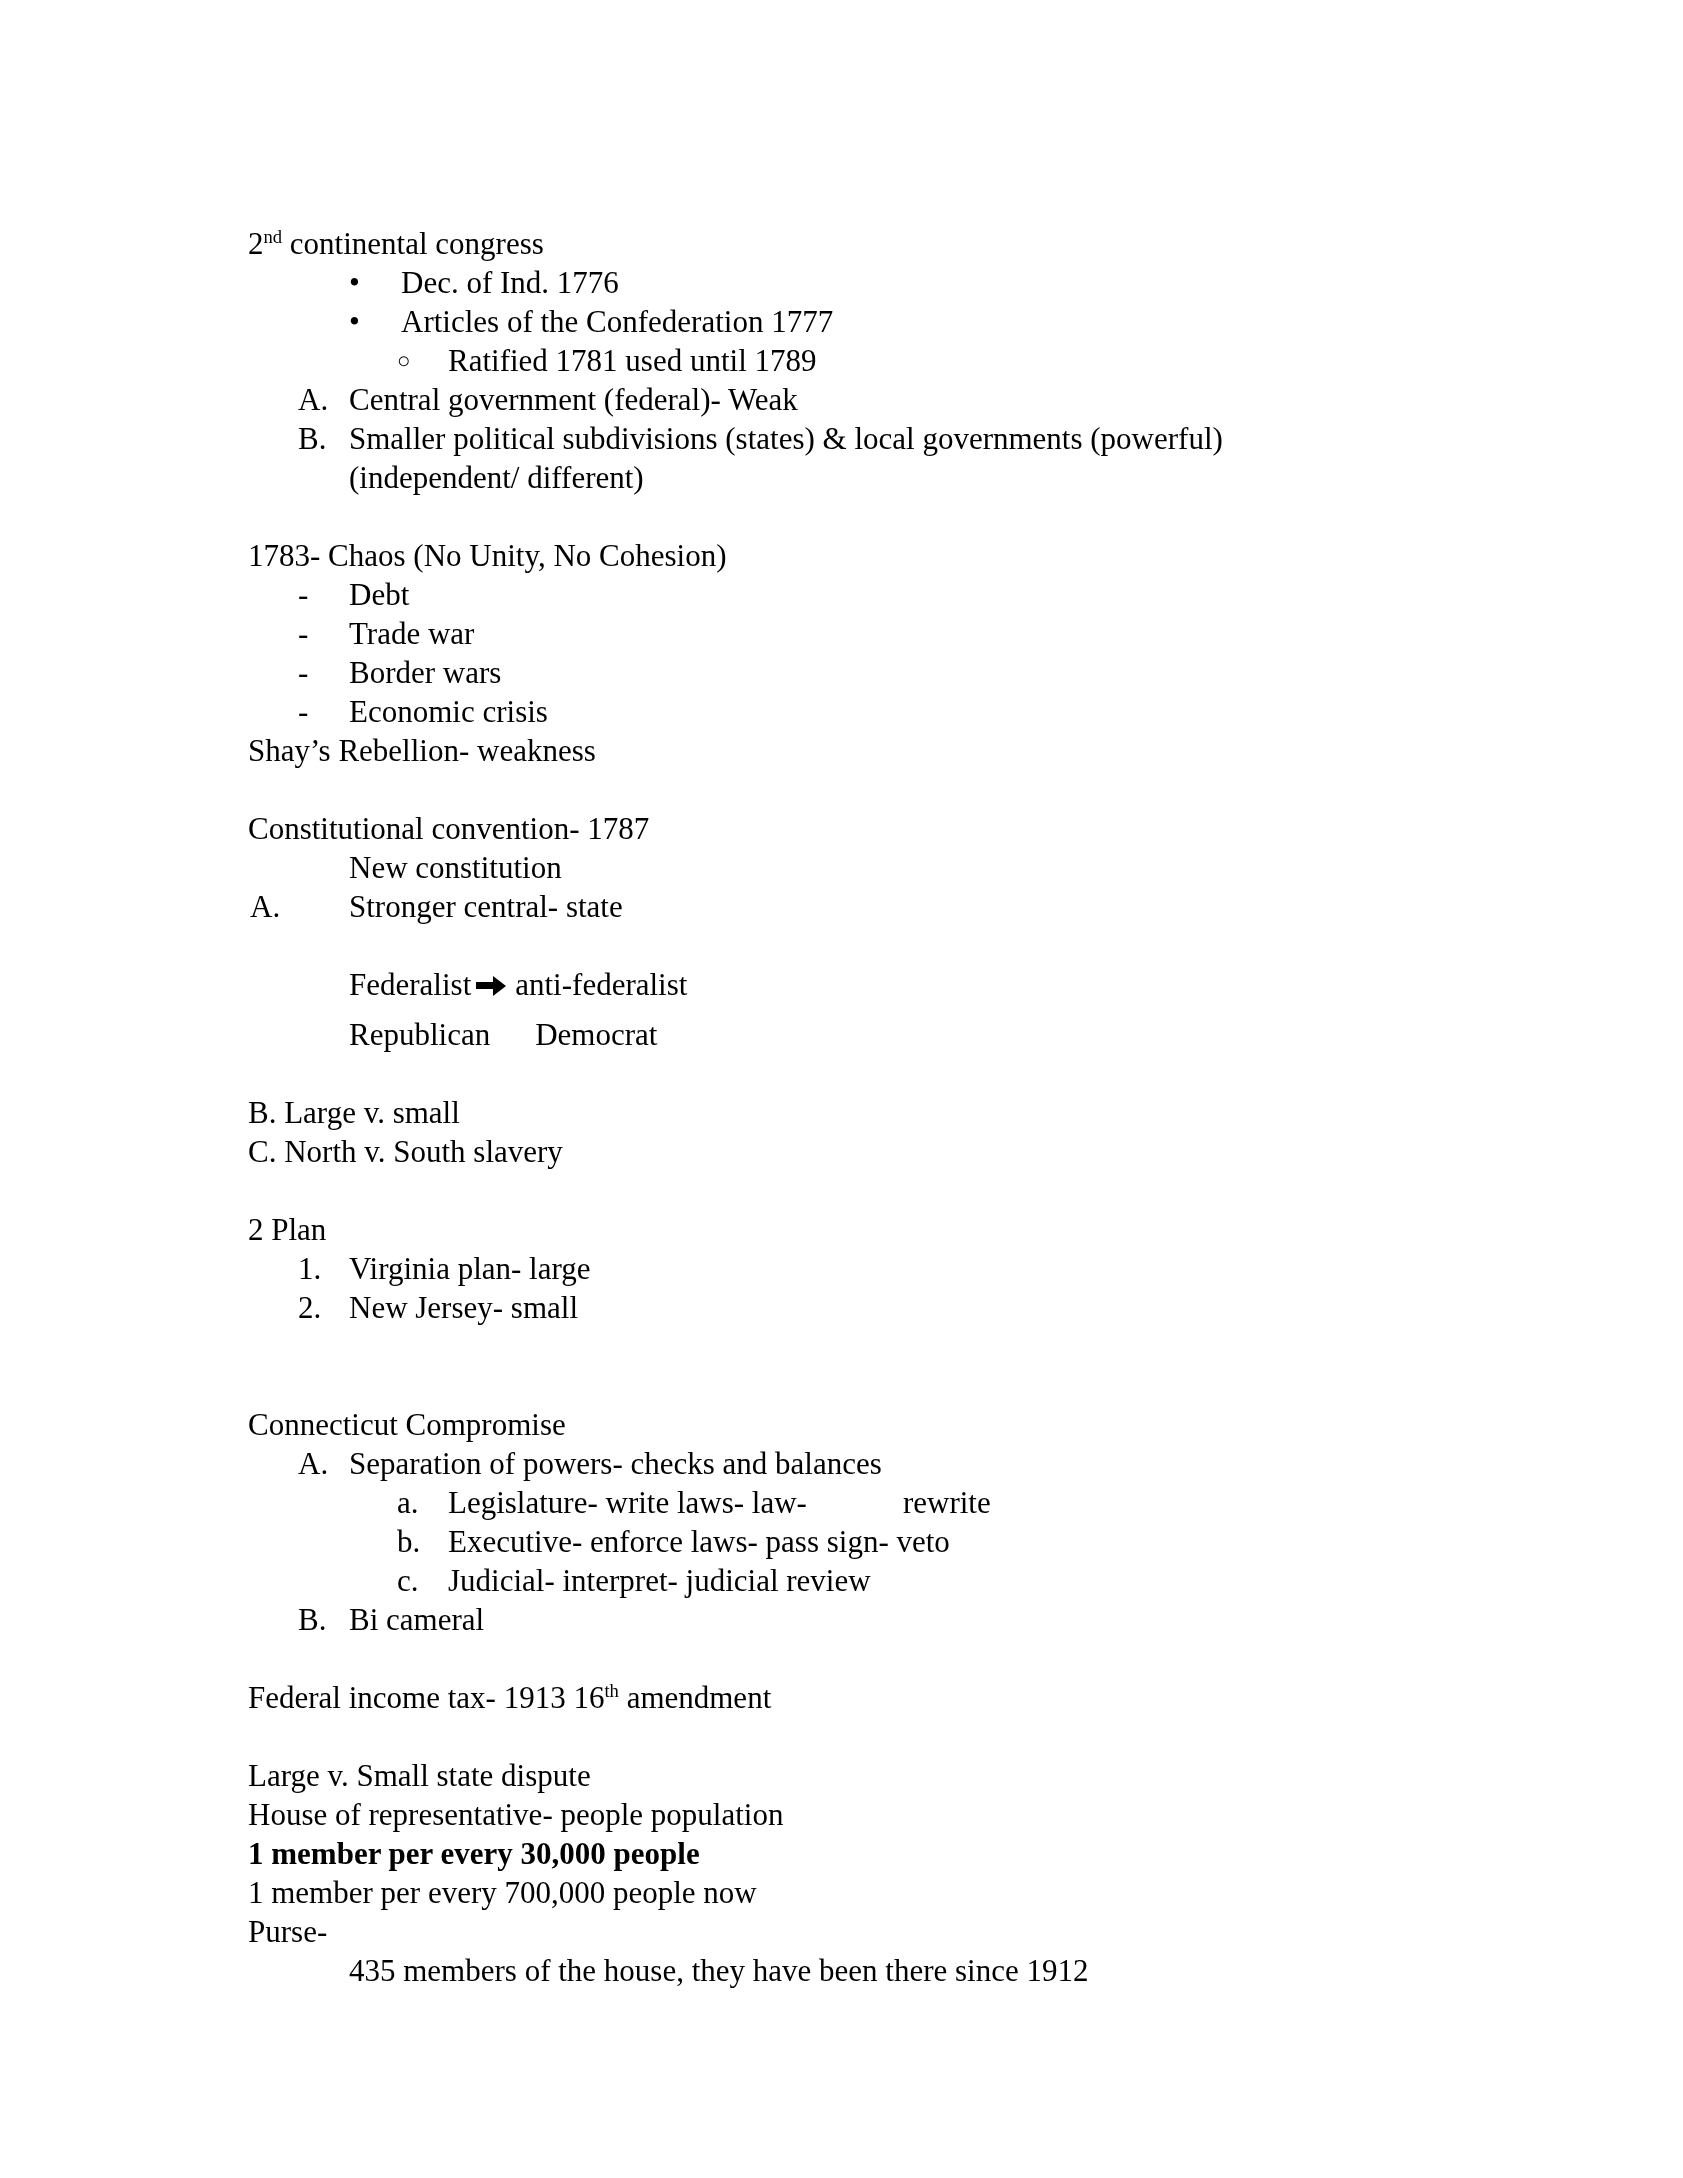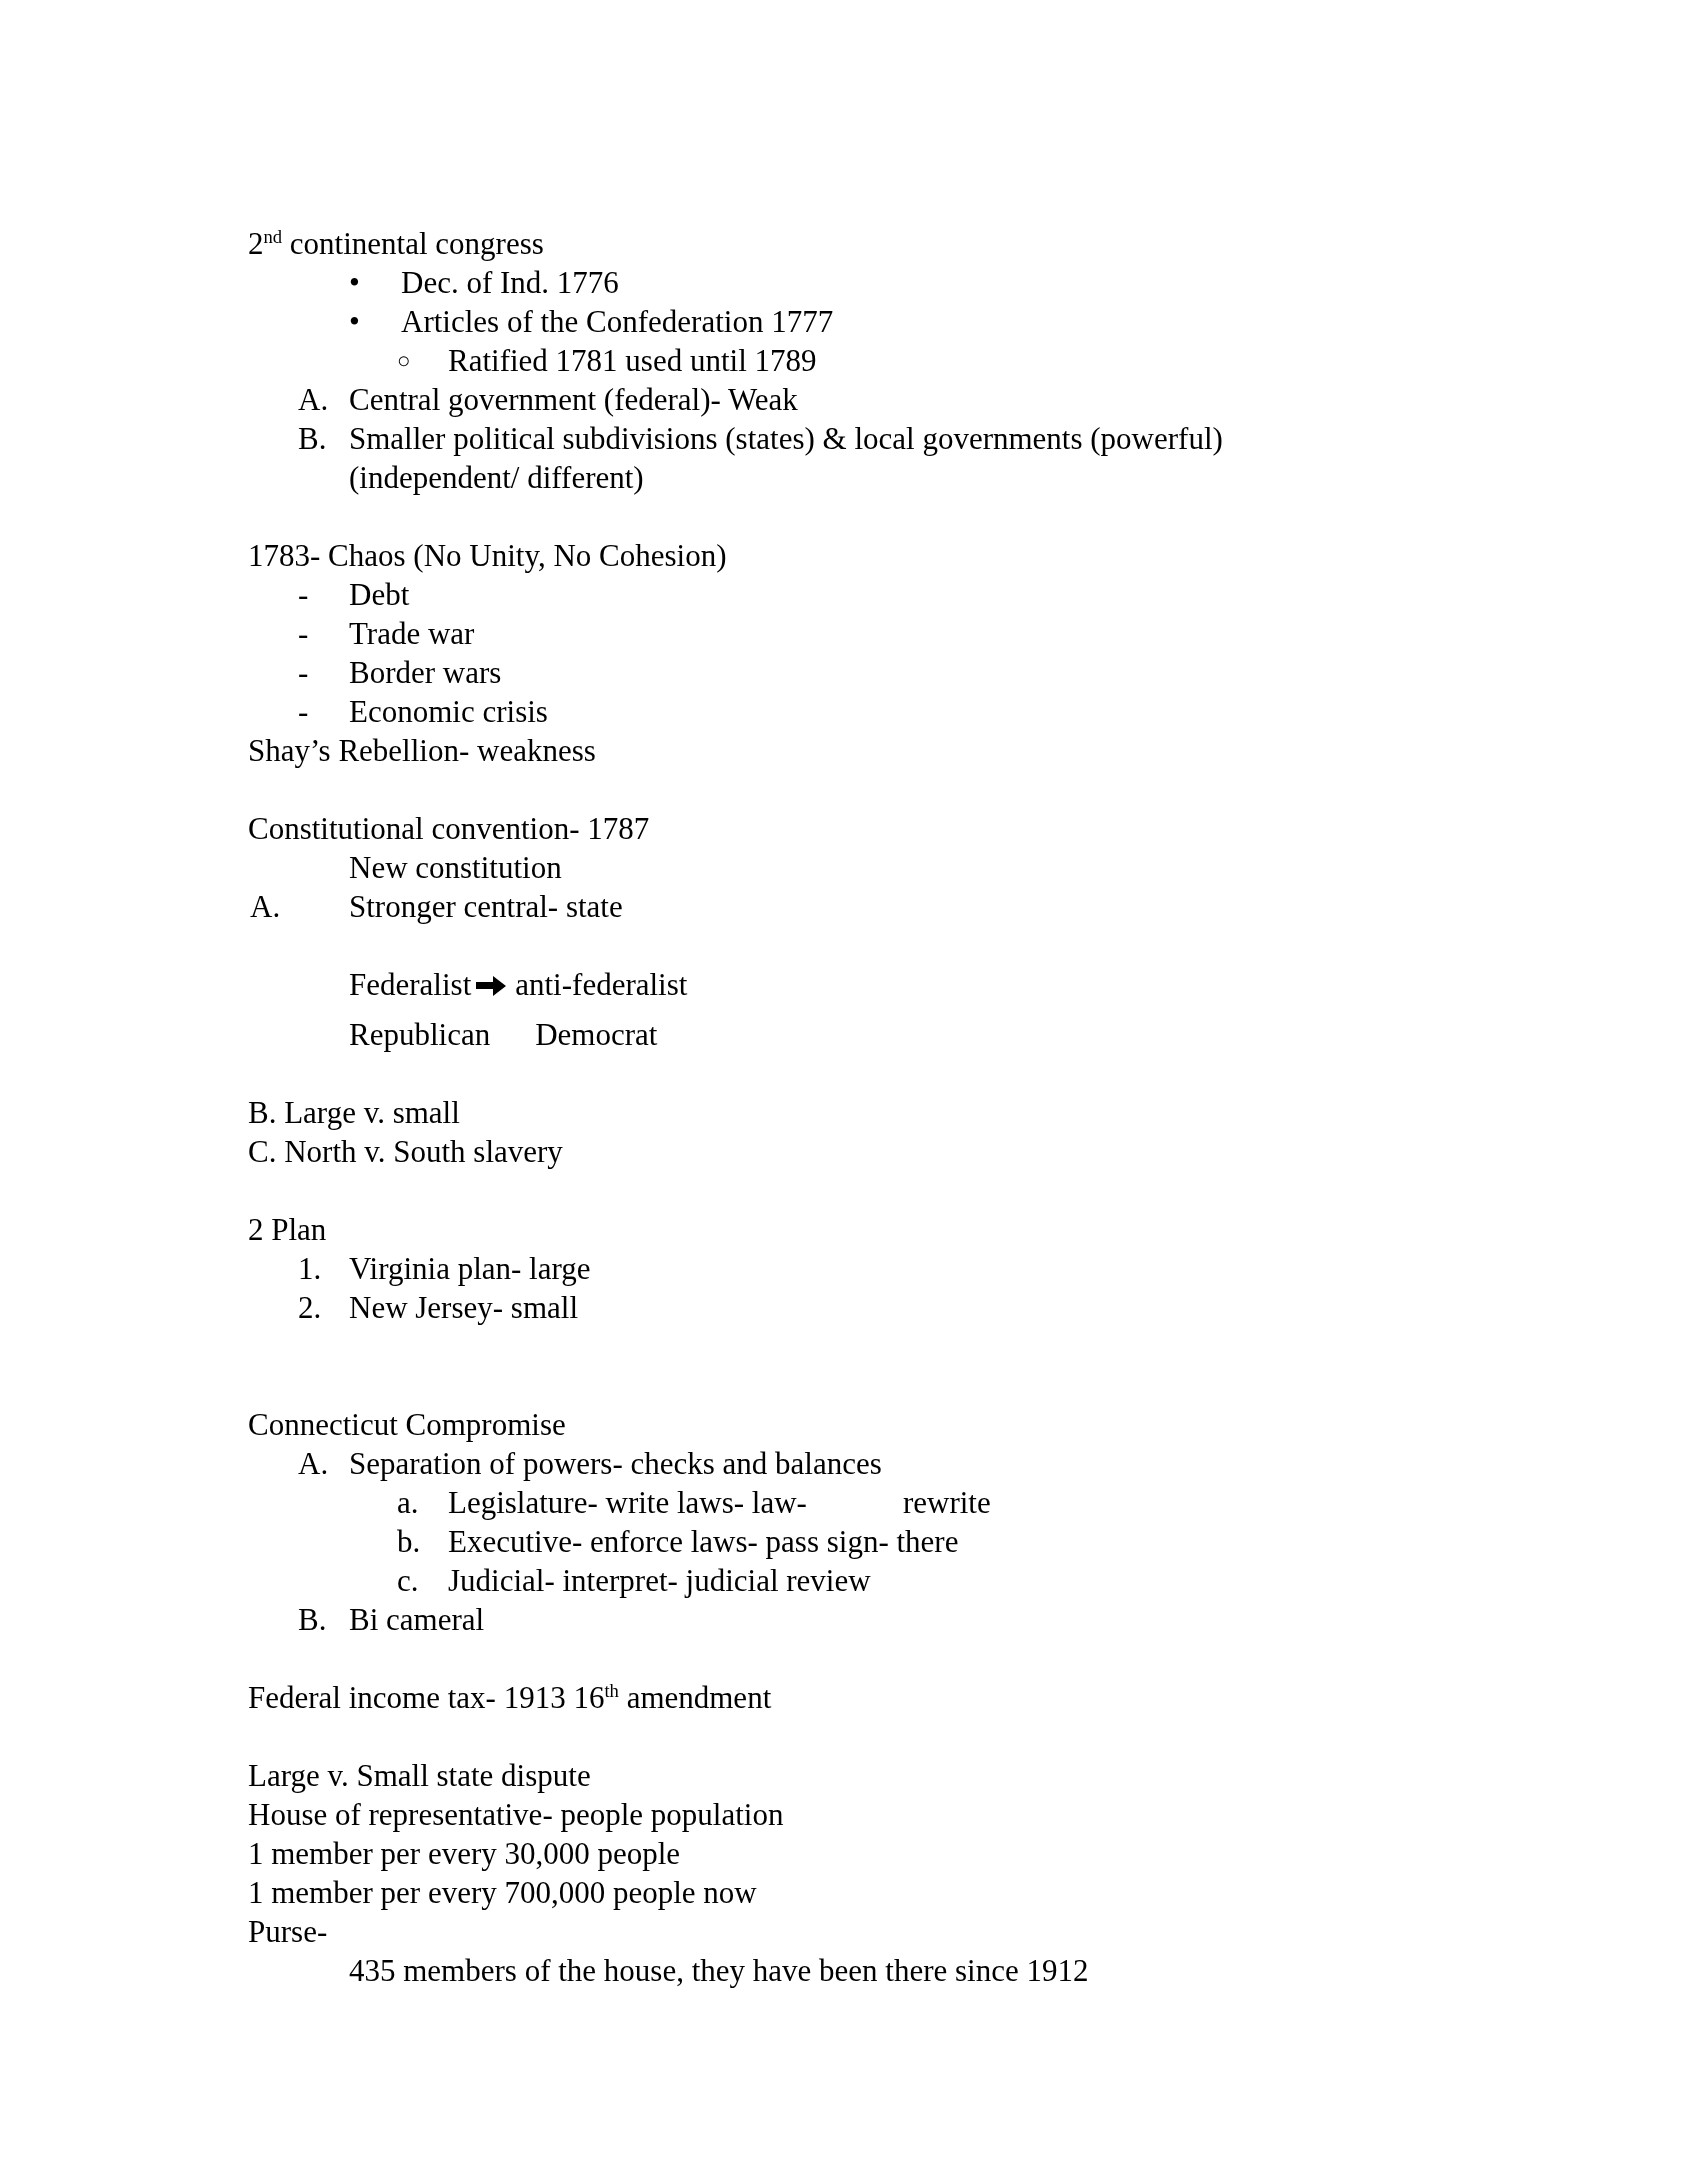--- a/index.html
+++ b/index.html
@@ -105,27 +105,27 @@
       <div class="line" style="padding-left: 248px;"><span>C. North v. South slavery</span></div>
       <div class="line"></div>
       <div class="line" style="padding-left: 248px;"><span>2 Plan</span></div>
       <div class="line" style="padding-left: 349px;"><span class="marker" style="left: 298px;">1.</span><span>Virginia plan- large</span></div>
       <div class="line" style="padding-left: 349px;"><span class="marker" style="left: 298px;">2.</span><span>New Jersey- small</span></div>
       <div class="line"></div>
       <div class="line"></div>
       <div class="line" style="padding-left: 248px;"><span>Connecticut Compromise</span></div>
       <div class="line" style="padding-left: 349px;"><span class="marker" style="left: 298px;">A.</span><span>Separation of powers- checks and balances</span></div>
       <div class="line" style="padding-left: 448px;"><span class="marker" style="left: 397px;">a.</span><span>Legislature- write laws- law-</span><span class="gap" style="width: 96px;"></span><span>rewrite</span></div>
-      <div class="line" style="padding-left: 448px;"><span class="marker" style="left: 397px;">b.</span><span>Executive- enforce laws- pass sign- there</span></div>
+      <div class="line" style="padding-left: 448px;"><span class="marker" style="left: 397px;">b.</span><span>Executive- enforce laws- pass sign- veto</span></div>
       <div class="line" style="padding-left: 448px;"><span class="marker" style="left: 397px;">c.</span><span>Judicial- interpret- judicial review</span></div>
       <div class="line" style="padding-left: 349px;"><span class="marker" style="left: 298px;">B.</span><span>Bi cameral</span></div>
       <div class="line"></div>
       <div class="line" style="padding-left: 248px;"><span>Federal income tax- 1913 16</span><sup>th</sup><span> amendment</span></div>
       <div class="line"></div>
       <div class="line" style="padding-left: 248px;"><span>Large v. Small state dispute</span></div>
       <div class="line" style="padding-left: 248px;"><span>House of representative- people population</span></div>
-      <div class="line" style="padding-left: 248px;"><span>1 member per every 30,000 people</span></div>
+      <div class="line" style="padding-left: 248px; font-weight: bold;"><span>1 member per every 30,000 people</span></div>
       <div class="line" style="padding-left: 248px;"><span>1 member per every 700,000 people now</span></div>
       <div class="line" style="padding-left: 248px;"><span>Purse-</span></div>
       <div class="line" style="padding-left: 349px;"><span>435 members of the house, they have been there since 1912</span></div>
     </div>
 </div>
 
 
 </body></html>

